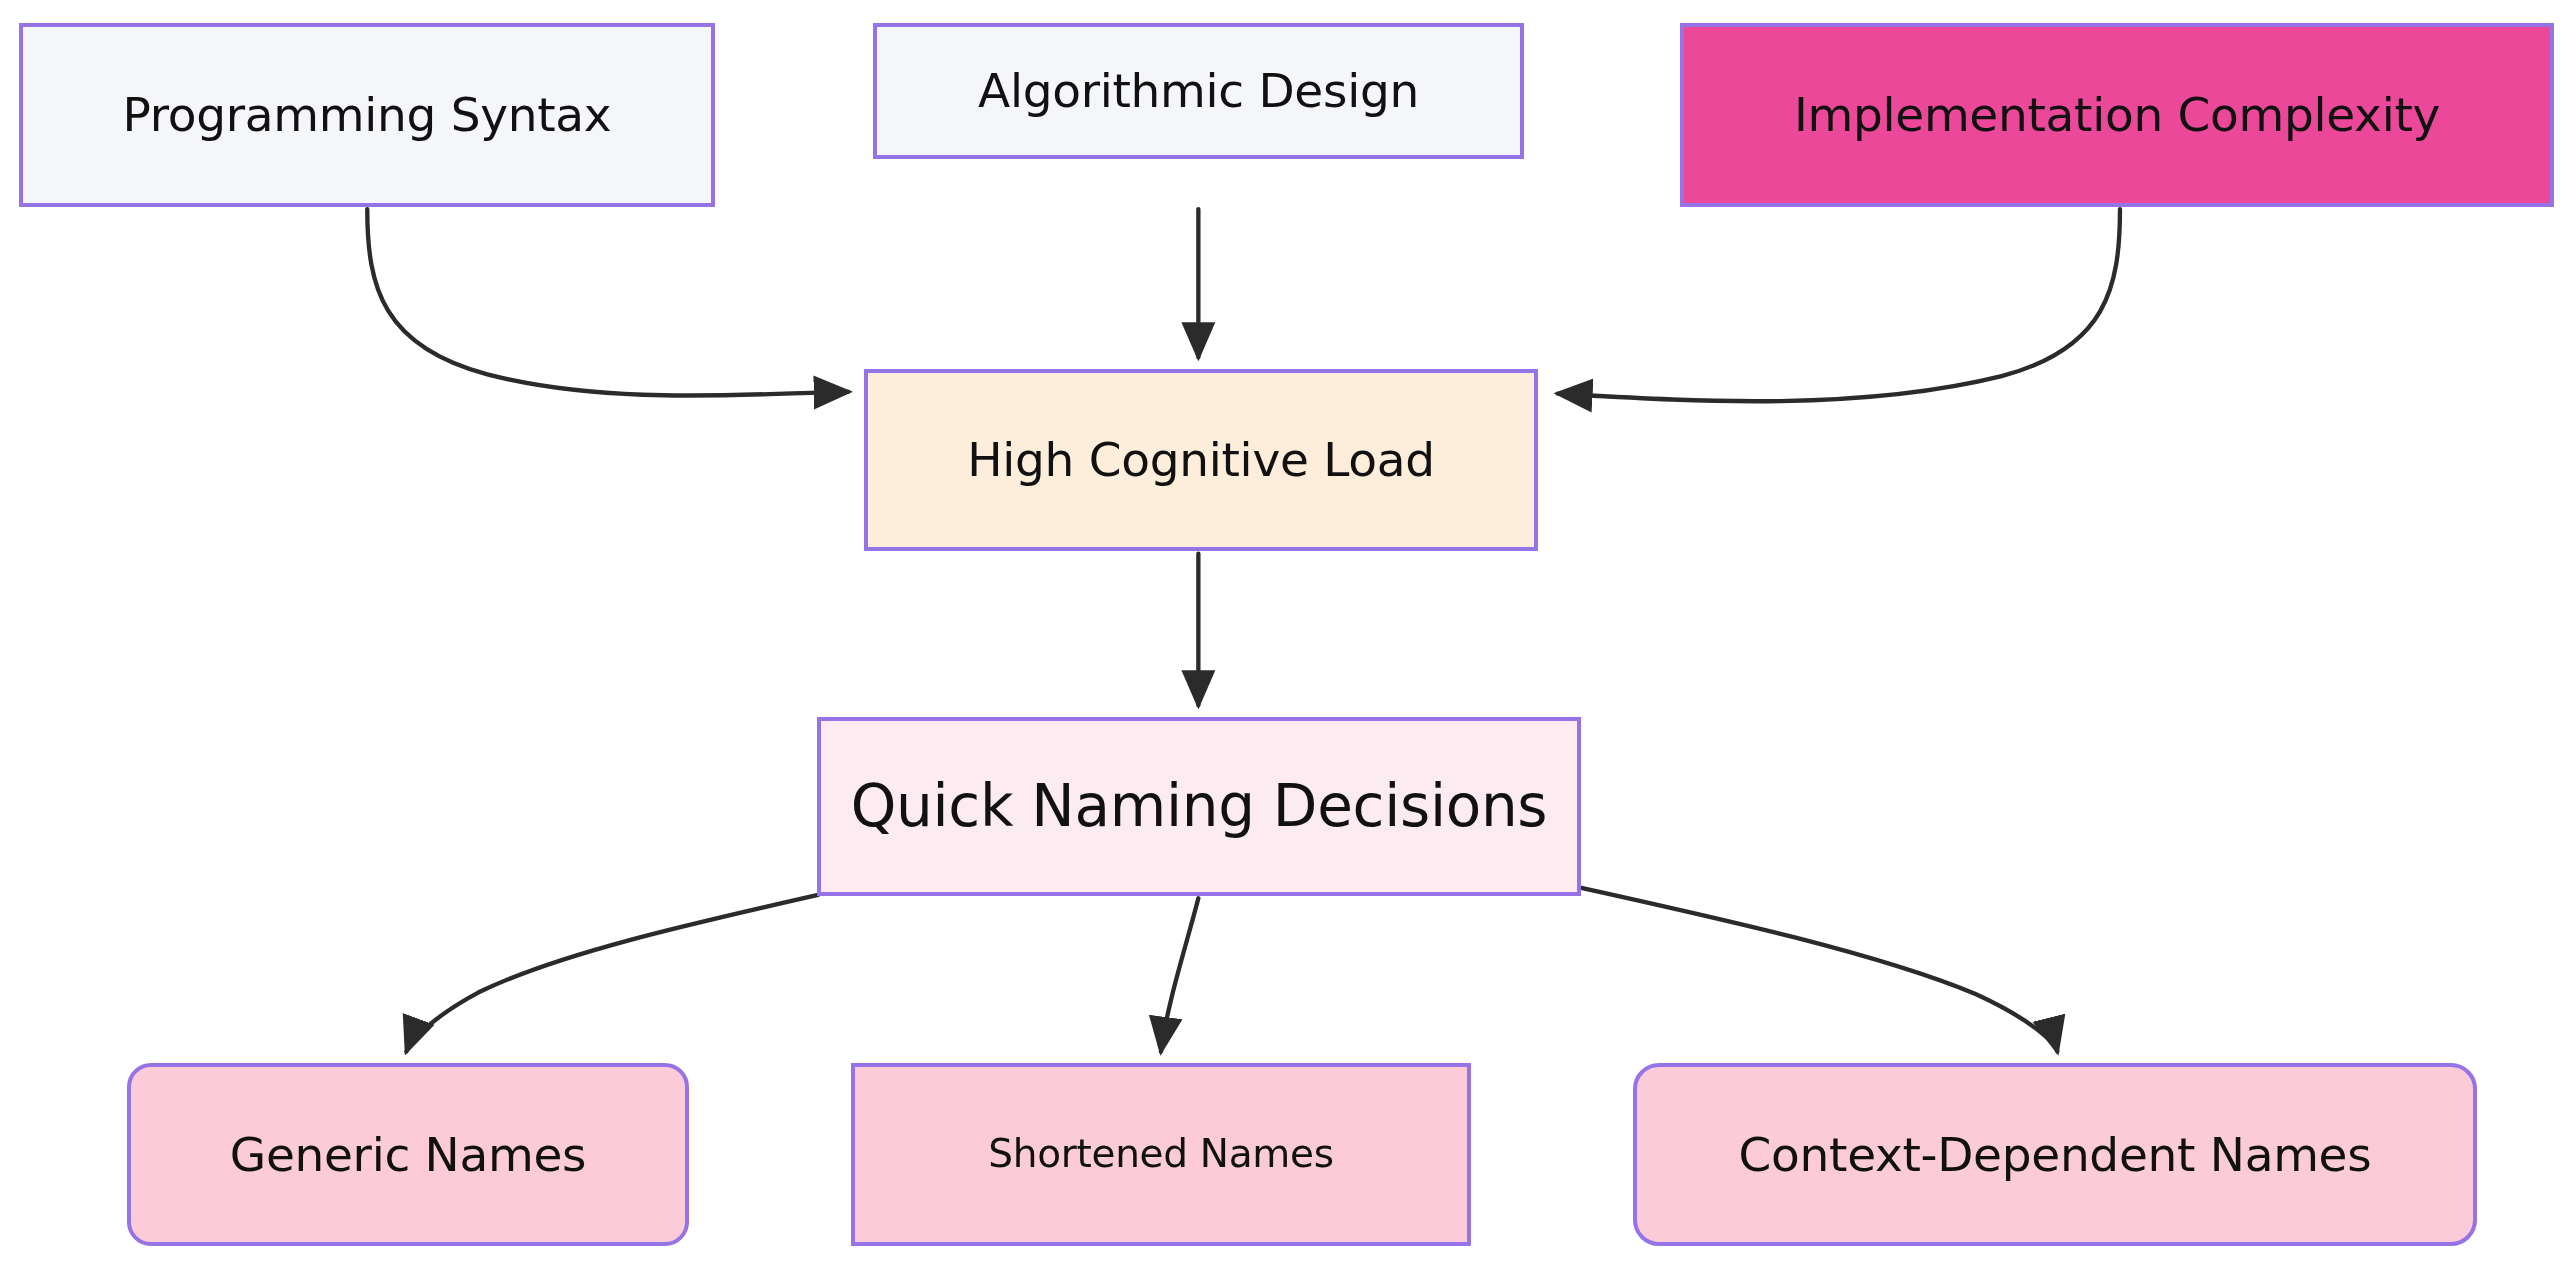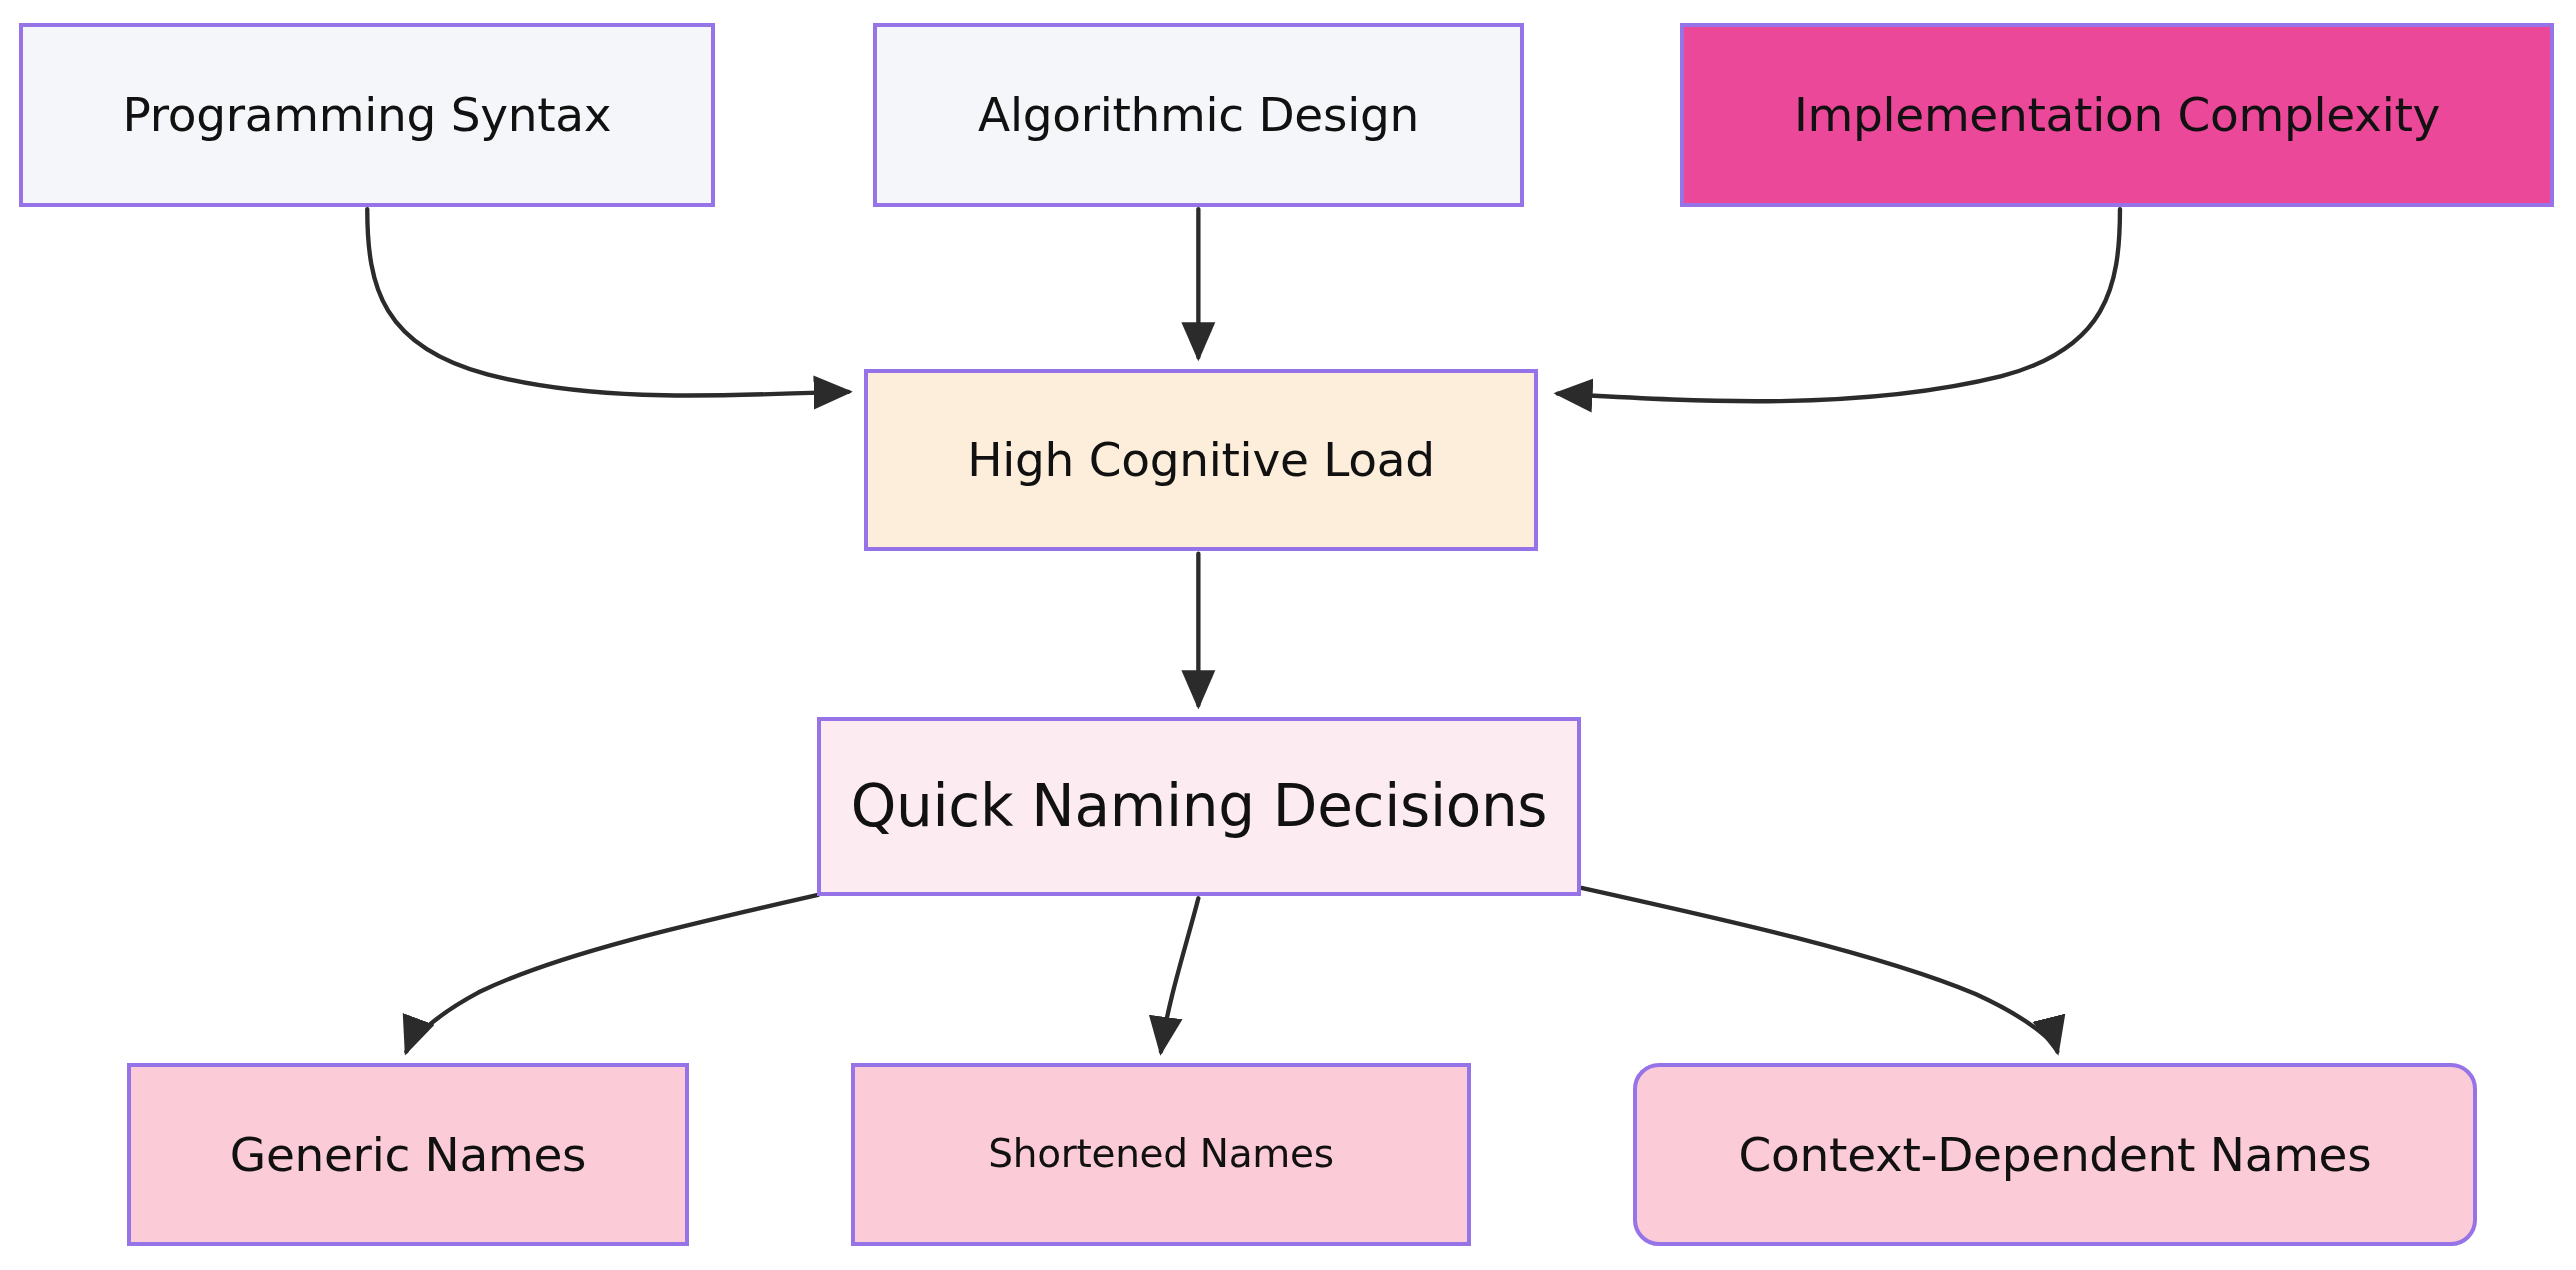--- a/index.html
+++ b/index.html
@@ -63,37 +63,37 @@
         <path d="M 940,1028 C 790,1062 640,1096 550,1140 C 490,1172 470,1200 467,1208" marker-end="url(#arrowhead)"></path>
         <path d="M 1377,1032 C 1362,1090 1342,1150 1334,1208" marker-end="url(#arrowhead)"></path>
         <path d="M 1817,1020 C 1980,1056 2160,1096 2270,1142 C 2340,1174 2362,1200 2364,1208" marker-end="url(#arrowhead)"></path>
       </g>
   </svg>
 
   <div class="node" style="left: 19px; top: 22.6px; width: 696px; height: 184px; background: rgb(245, 246, 250); border-color: rgb(150, 115, 230);">
     <span class="node-label" style="font-size: 47px;">Programming Syntax</span>
   </div>
 
-  <div class="node" style="left: 873px; top: 22.6px; width: 651px; height: 184px; background: rgb(245, 246, 250); border-color: rgb(150, 115, 230);">
+  <div class="node" style="left: 873px; top: 22.6px; width: 651px; height: 136px; background: rgb(245, 246, 250); border-color: rgb(150, 115, 230);">
     <span class="node-label" style="font-size: 47px;">Algorithmic Design</span>
   </div>
 
   <div class="node" style="left: 1680px; top: 22.6px; width: 874px; height: 184px; background: #ec4899; border-color: rgb(150, 115, 230);">
     <span class="node-label" style="font-size: 47px;">Implementation Complexity</span>
   </div>
 
   <div class="node" style="left: 864px; top: 369px; width: 674px; height: 182px; background: rgb(253, 238, 219); border-color: rgb(150, 115, 230);">
     <span class="node-label" style="font-size: 47px;">High Cognitive Load</span>
   </div>
 
   <div class="node" style="left: 817px; top: 717px; width: 764px; height: 179px; background: rgb(252, 235, 241); border-color: rgb(150, 115, 230);">
     <span class="node-label" style="font-size: 58px;">Quick Naming Decisions</span>
   </div>
 
-  <div class="node" style="left: 127px; top: 1063px; width: 562px; height: 183px; background: rgb(251, 203, 215); border-color: rgb(150, 115, 230);">
+  <div class="node" style="left: 127px; top: 1063px; width: 562px; height: 183px; background: rgb(251, 203, 215); border-color: rgb(150, 115, 230); border-radius: 24px;">
     <span class="node-label" style="font-size: 47px;">Generic Names</span>
   </div>
 
   <div class="node" style="left: 851px; top: 1063px; width: 620px; height: 183px; background: rgb(251, 203, 215); border-color: rgb(150, 115, 230);">
     <span class="node-label" style="font-size: 39px;">Shortened Names</span>
   </div>
 
   <div class="node" style="left: 1633px; top: 1063px; width: 844px; height: 183px; background: rgb(251, 203, 215); border-color: rgb(150, 115, 230); border-radius: 26px;">
     <span class="node-label" style="font-size: 47px;">Context-Dependent Names</span>
   </div>

